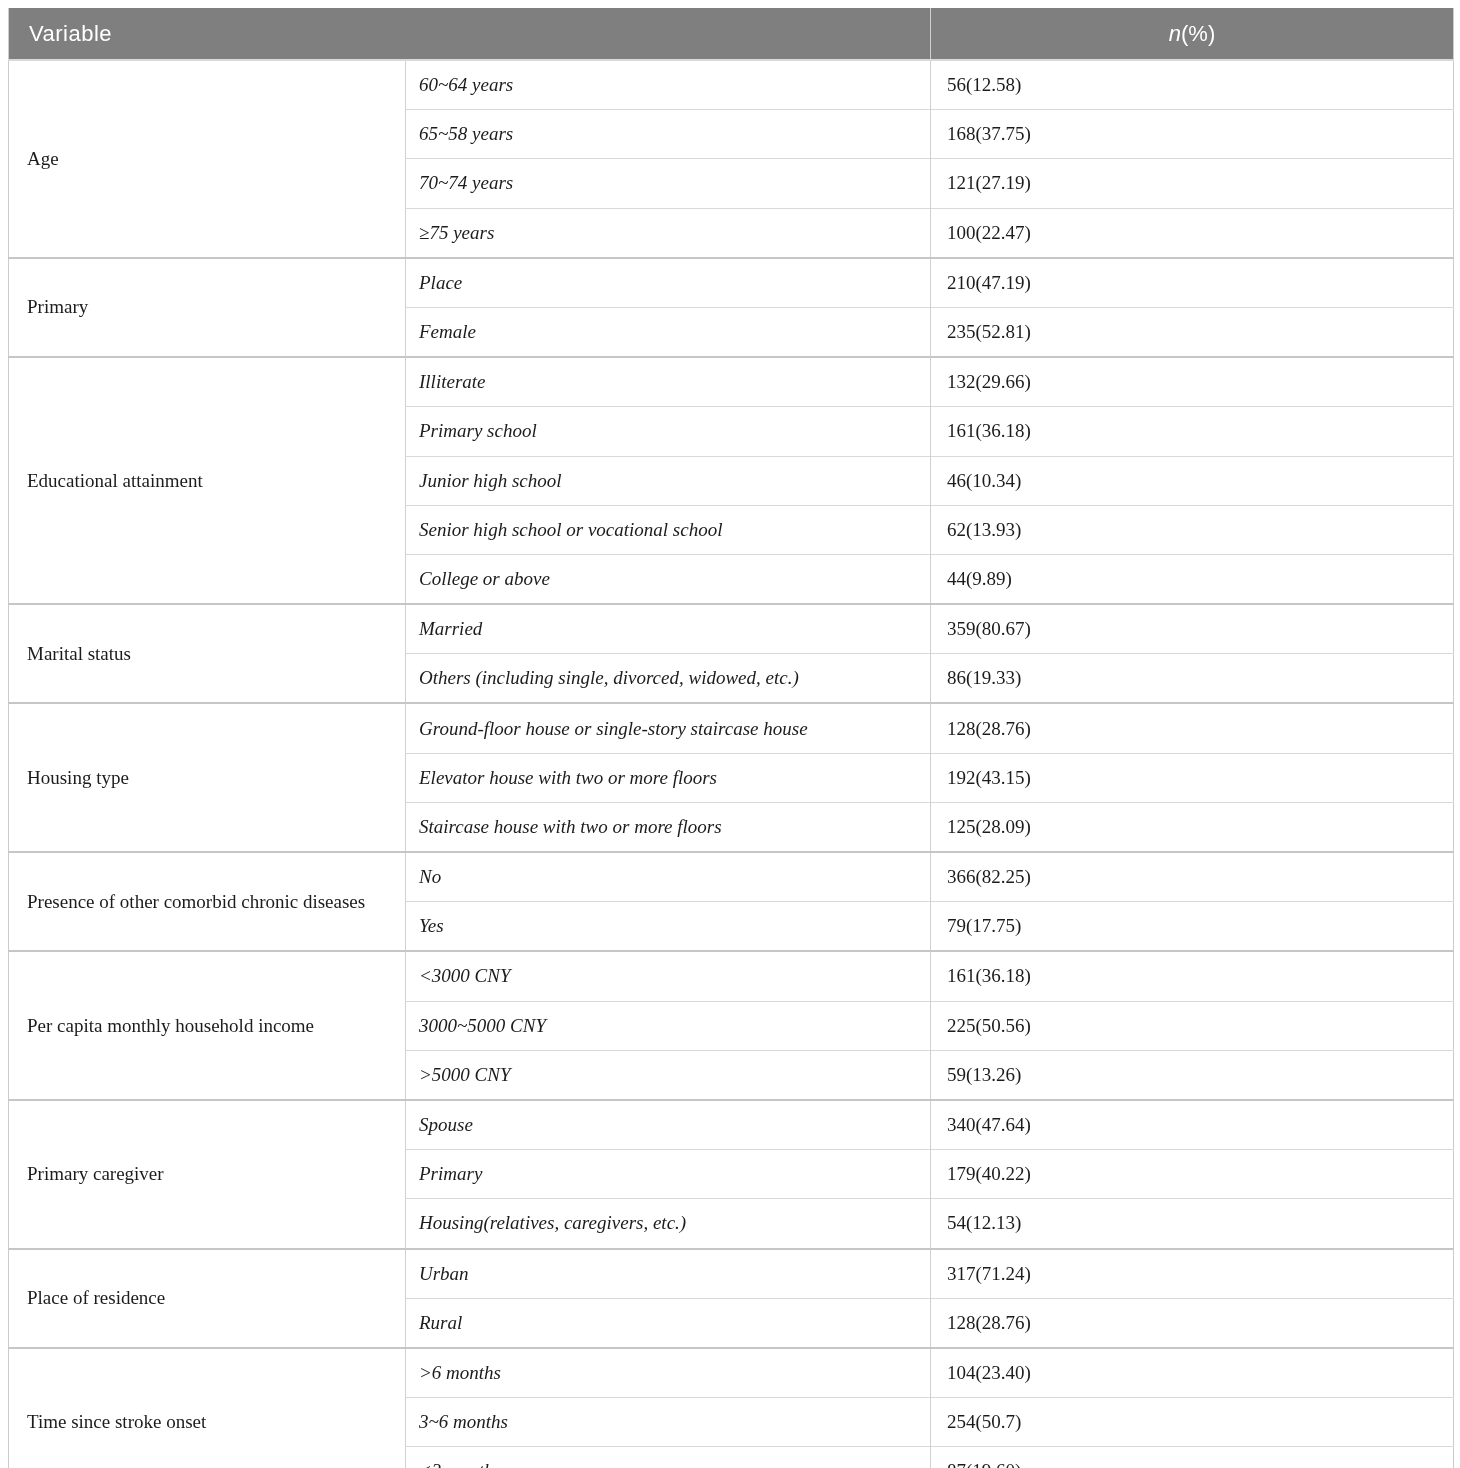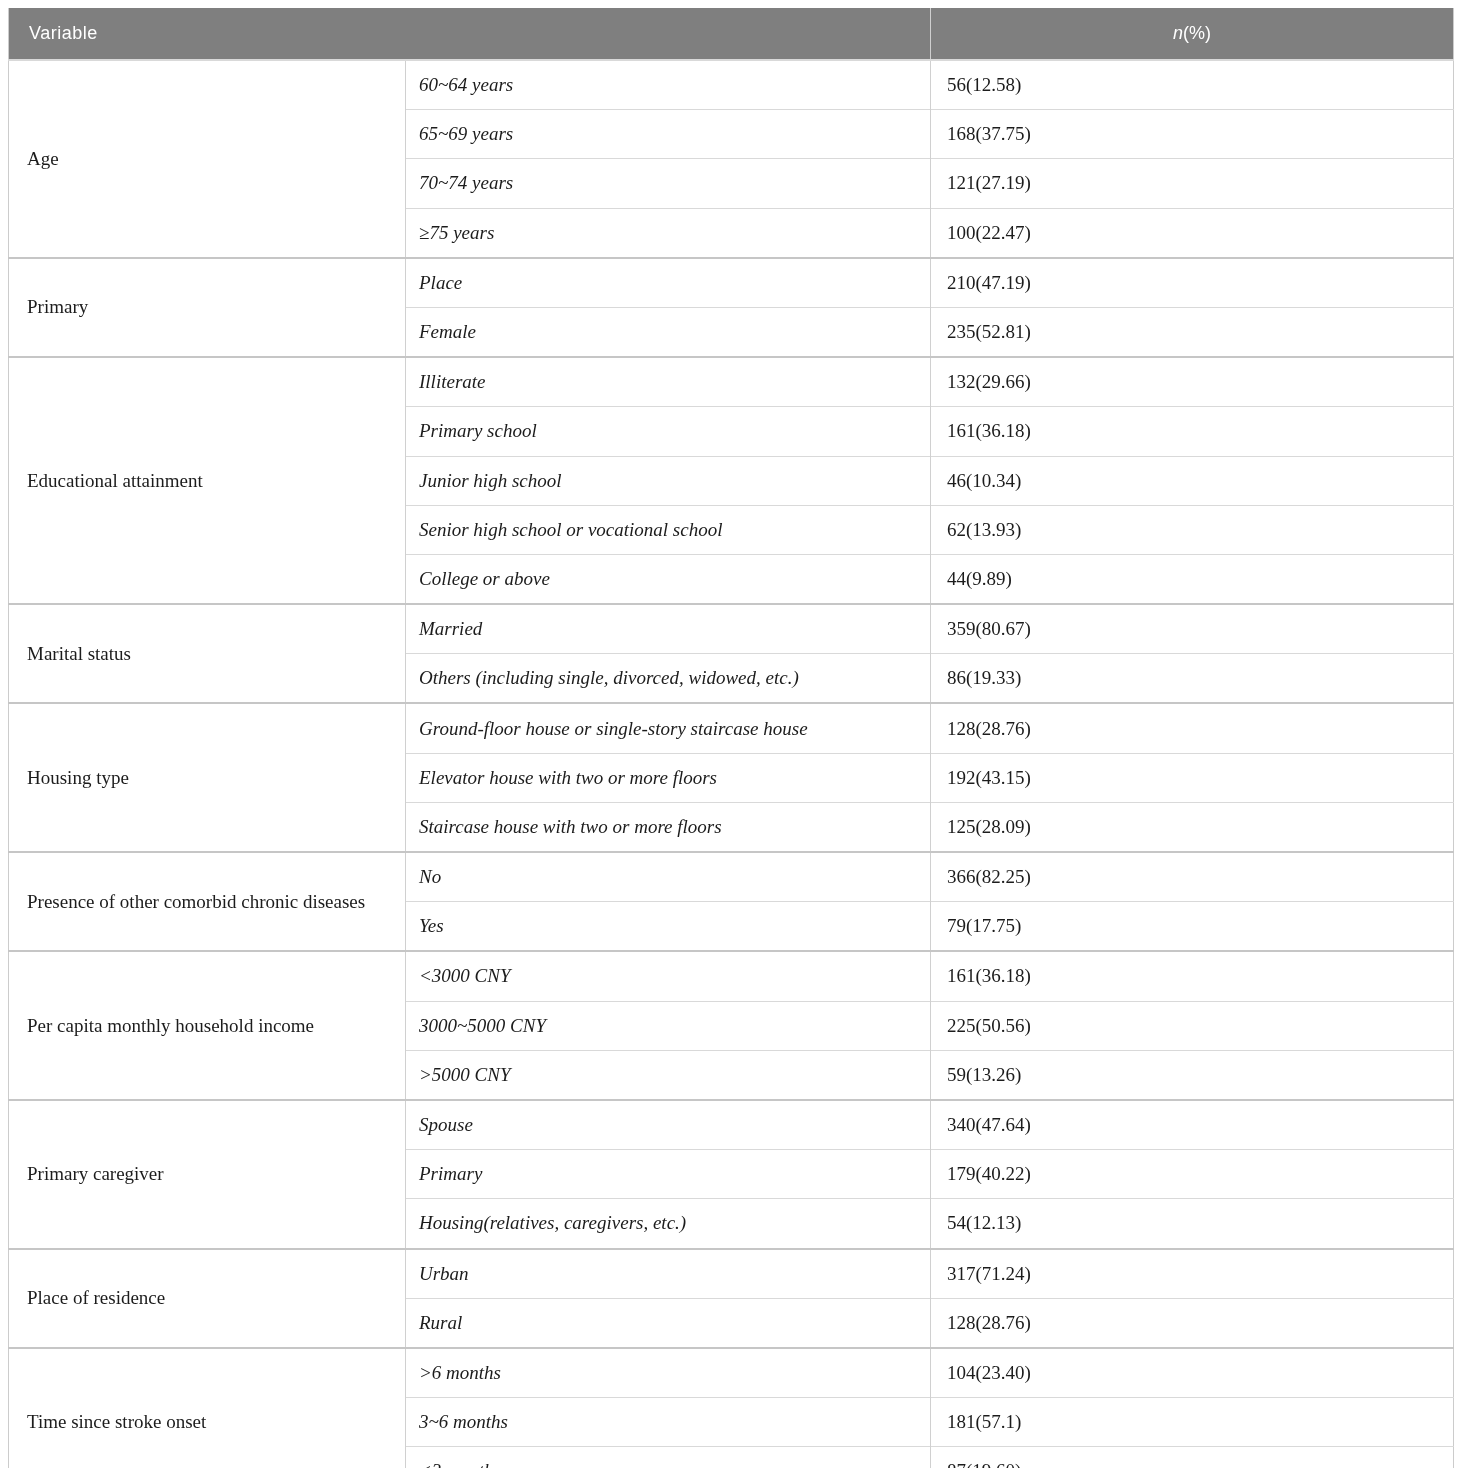--- a/index.html
+++ b/index.html
@@ -24,21 +24,21 @@
     border-left: 1px solid var(--outer-line, #cccccc);
     border-right: 1px solid var(--outer-line, #cccccc);
     border-bottom: 6px solid var(--bottom-bar, #b2b2b2);
   }
   thead th {
     height: 49px;
     background: var(--header-bg, #7f7f7f);
     color: var(--header-text, #ffffff);
     font-family: "Liberation Sans", sans-serif;
     font-weight: normal;
-    font-size: 18px;
+    font-size: 22px;
     border-bottom: 2px solid var(--header-underline, #d9d9d9);
     vertical-align: middle;
   }
   th.th-var {
     text-align: left;
     padding-left: 20px;
     letter-spacing: 0.5px;
   }
   th.th-n {
     text-align: center;
@@ -97,21 +97,21 @@
         <th class="th-n"><span class="it">n</span><span>(%)</span></th>
       </tr>
     </thead>
     <tbody id="table-body">
         <tr class="group-start">
           <td rowspan="4" class="var-cell">Age</td>
           <td class="sub-cell">60~64 years</td>
           <td class="val-cell">56(12.58)</td>
         </tr>
         <tr class="row-line">
-          <td class="sub-cell">65~69 years</td>
+          <td class="sub-cell">65~58 years</td>
           <td class="val-cell">168(37.75)</td>
         </tr>
         <tr class="row-line">
           <td class="sub-cell">70~74 years</td>
           <td class="val-cell">121(27.19)</td>
         </tr>
         <tr class="row-line">
           <td class="sub-cell">≥75 years</td>
           <td class="val-cell">100(22.47)</td>
         </tr>
@@ -211,21 +211,21 @@
           <td class="sub-cell">Rural</td>
           <td class="val-cell">128(28.76)</td>
         </tr>
         <tr class="group-start">
           <td rowspan="3" class="var-cell">Time since stroke onset</td>
           <td class="sub-cell">&gt;6 months</td>
           <td class="val-cell">104(23.40)</td>
         </tr>
         <tr class="row-line">
           <td class="sub-cell">3~6 months</td>
-          <td class="val-cell">181(57.1)</td>
+          <td class="val-cell">254(50.7)</td>
         </tr>
         <tr class="row-line">
           <td class="sub-cell">&lt;3 months</td>
           <td class="val-cell">87(19.60)</td>
         </tr>
       </tbody>
   </table>
 </div>
 
 </body></html>

